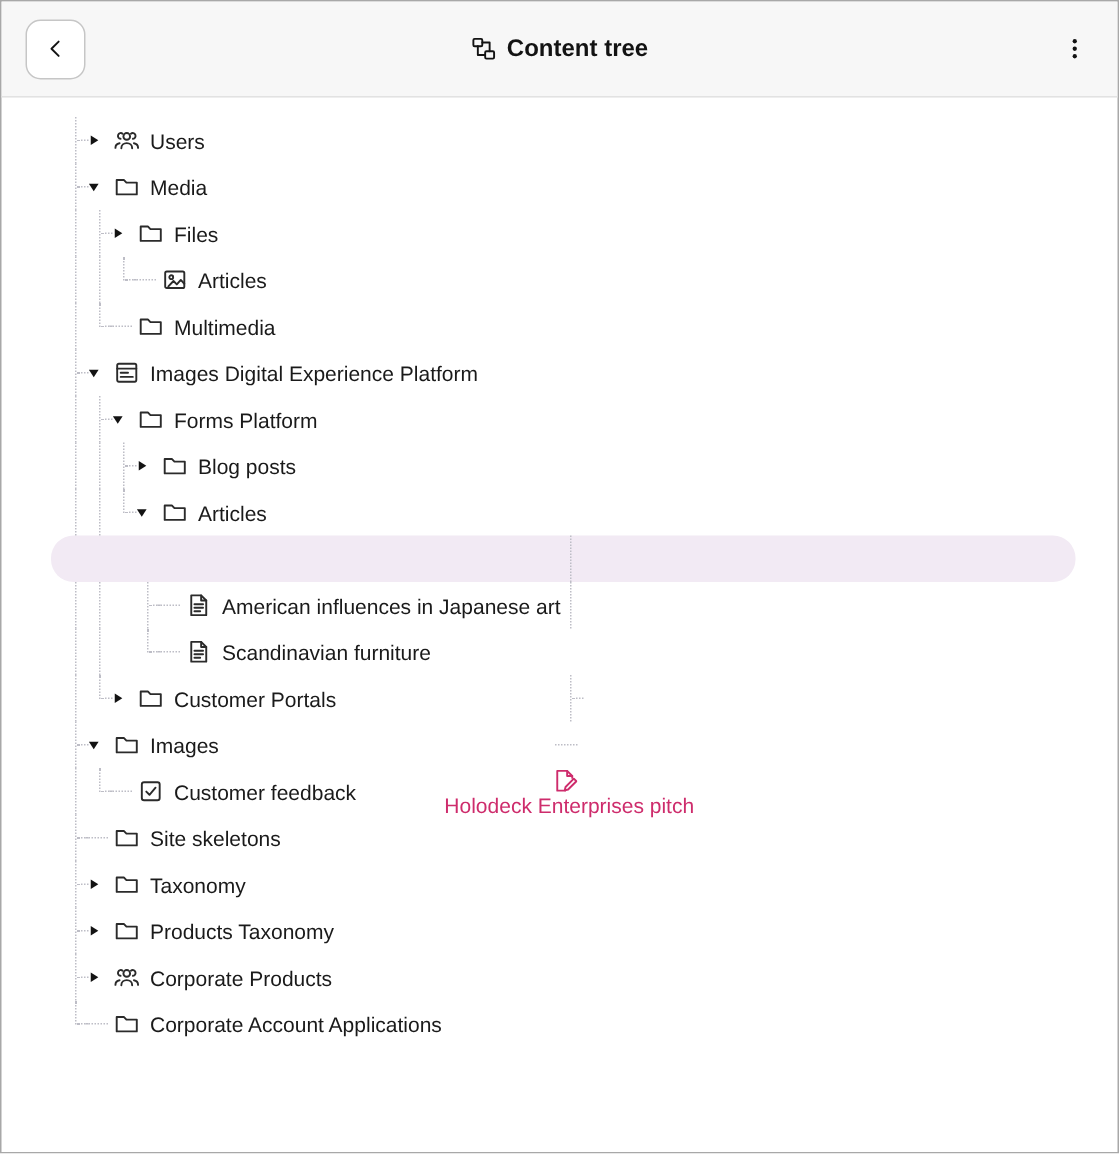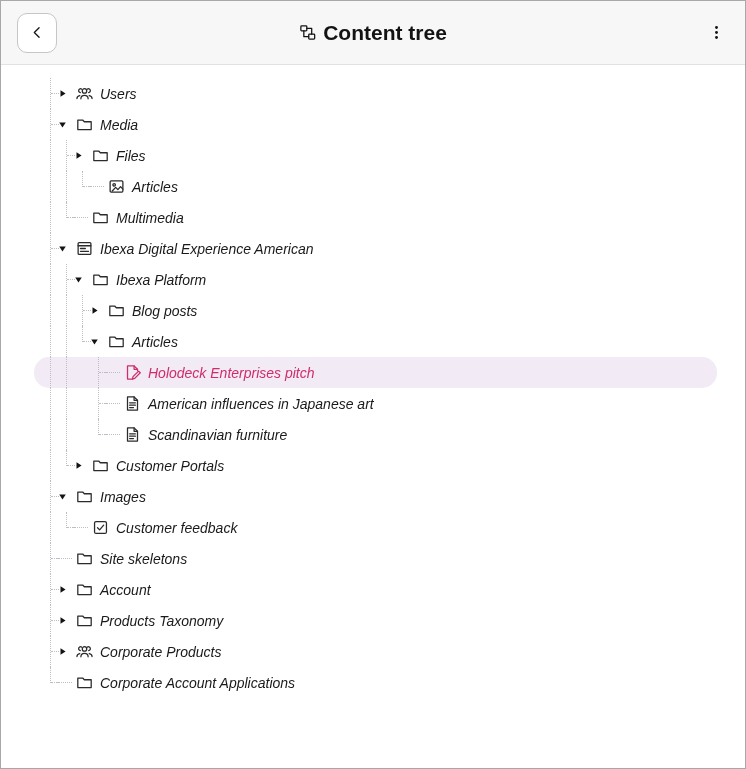--- a/index.html
+++ b/index.html
@@ -4,39 +4,39 @@
 <style>
   * { box-sizing: border-box; }
   html,body { margin:0; padding:0; background:#ffffff; font-family:"Liberation Sans", sans-serif; }
   .panel { width:746px; height:769px; background:#fff; border:1px solid #a8a8a8; display:flex; flex-direction:column; overflow:hidden; }
 
   .topbar { height:64px; flex:none; background:#f7f7f7; border-bottom:1px solid #e2e2e2;
             display:flex; align-items:center; padding:0 16px; position:relative; }
   .back-btn { width:40px; height:40px; border:1px solid #c6c6c6; background:#fff; border-radius:10px;
               display:flex; align-items:center; justify-content:center; cursor:pointer; padding:0; color:#131313; }
   .title { position:absolute; left:50%; transform:translateX(-50%); display:flex; align-items:center;
-           gap:7px; font-weight:700; font-size:21px; color:#131313; }
+           gap:7px; font-weight:700; font-size:16px; color:#131313; }
   .kebab-btn { margin-left:auto; background:none; border:none; padding:4px; cursor:pointer; color:#131313;
                display:flex; align-items:center; }
   .icon16 { display:flex; align-items:center; }
   .icon16 svg { display:block; }
 
-  .tree { flex:1; padding:13px 28px 0 33px; overflow:hidden;font-style:italic; }
+  .tree { flex:1; padding:13px 28px 0 33px; overflow:hidden; }
   .tree-row { display:flex; align-items:center; height:31px; padding-left:8px; border-radius:15px; cursor:pointer; }
   .gcell { width:16px; height:31px; position:relative; flex:none; }
   .gcell .v  { position:absolute; left:8px; top:0; height:31px; border-left:1px dotted var(--guide); }
   .gcell .vh { position:absolute; left:8px; top:0; height:16px; border-left:1px dotted var(--guide); }
   .gcell .h  { position:absolute; left:9px; right:-1px; top:15px; border-top:1px dotted var(--guide); }
   .caret-cell { width:18px; height:31px; flex:none; position:relative; display:flex; align-items:center; }
   .caret-cell svg { color:#131313; }
   .caret-cell .stub { position:absolute; left:-1px; width:15px; top:15px; border-top:1px dotted var(--guide); }
   .node-icon { width:17px; height:17px; flex:none; margin-right:7px; color:#2b2b2b; display:flex; align-items:center; }
   .node-icon svg { display:block; }
   .label { font-size:14px; color:#1a1a1a; white-space:nowrap; }
-  .tree-row.selected { background:var(--selected-bg); }
+  .tree-row.selected { background:var(--selected-bg);flex-direction:column; }
   .tree-row.selected .label, .tree-row.selected .node-icon { color:var(--selected-text); }
 </style>
 </head>
 <body>
 
 <div class="panel">
   <header class="topbar">
     <button class="back-btn">
       <span class="icon16">
           <svg viewBox="0 0 16 16" width="17" height="17" fill="none" stroke="currentColor" stroke-width="1.2" stroke-linecap="round" stroke-linejoin="round">
@@ -176,41 +176,41 @@
             <path d="M1.4 2.8h7.2L5 8.4Z" fill="currentColor"></path>
           </svg>
         </div>
         <span class="node-icon">
           <svg viewBox="0 0 16 16" width="17" height="17" fill="none" stroke="currentColor" stroke-width="1.2" stroke-linecap="round" stroke-linejoin="round">
             <rect x="2" y="2.4" width="12" height="11.2" rx="1"></rect>
             <path d="M2 5.4h12"></path>
             <path d="M4.2 8h4.6M4.2 10.6h7.6"></path>
           </svg>
         </span>
-        <span class="label">Ibexa Digital Experience American</span>
+        <span class="label">Images Digital Experience Platform</span>
       </div>
       <div class="tree-row">
         <div class="gcell">
           <div class="v"></div>
         </div>
         <div class="gcell">
           <div class="v"></div>
           <div class="h"></div>
         </div>
         <div class="caret-cell">
           <svg viewBox="0 0 10 10" width="9" height="9">
             <path d="M1.4 2.8h7.2L5 8.4Z" fill="currentColor"></path>
           </svg>
         </div>
         <span class="node-icon">
           <svg viewBox="0 0 16 16" width="17" height="17" fill="none" stroke="currentColor" stroke-width="1.2" stroke-linecap="round" stroke-linejoin="round">
             <path d="M1.7 4.5V12.8H14.3V5.4H7.8L6.3 3.8H1.7Z"></path>
           </svg>
         </span>
-        <span class="label">Ibexa Platform</span>
+        <span class="label">Forms Platform</span>
       </div>
       <div class="tree-row">
         <div class="gcell">
           <div class="v"></div>
         </div>
         <div class="gcell">
           <div class="v"></div>
         </div>
         <div class="gcell">
           <div class="v"></div>
@@ -402,21 +402,21 @@
         <div class="caret-cell">
           <svg viewBox="0 0 10 10" width="9" height="9">
             <path d="M2.8 1.4 8.4 5 2.8 8.6Z" fill="currentColor"></path>
           </svg>
         </div>
         <span class="node-icon">
           <svg viewBox="0 0 16 16" width="17" height="17" fill="none" stroke="currentColor" stroke-width="1.2" stroke-linecap="round" stroke-linejoin="round">
             <path d="M1.7 4.5V12.8H14.3V5.4H7.8L6.3 3.8H1.7Z"></path>
           </svg>
         </span>
-        <span class="label">Account</span>
+        <span class="label">Taxonomy</span>
       </div>
       <div class="tree-row">
         <div class="gcell">
           <div class="v"></div>
           <div class="h"></div>
         </div>
         <div class="caret-cell">
           <svg viewBox="0 0 10 10" width="9" height="9">
             <path d="M2.8 1.4 8.4 5 2.8 8.6Z" fill="currentColor"></path>
           </svg>

